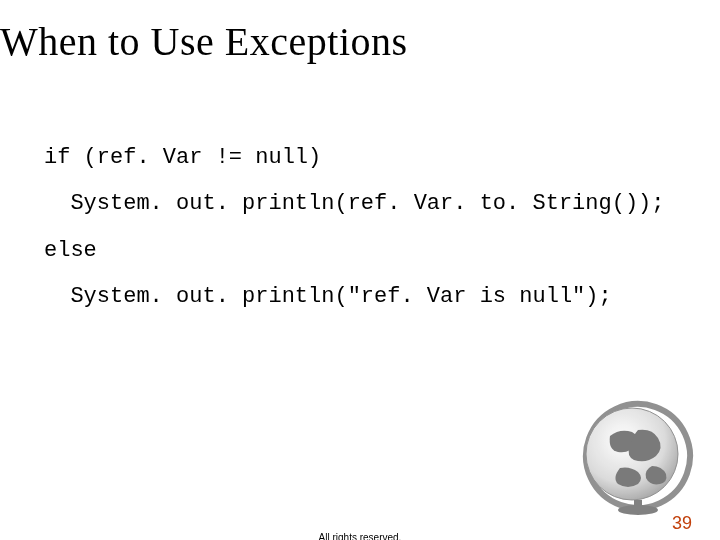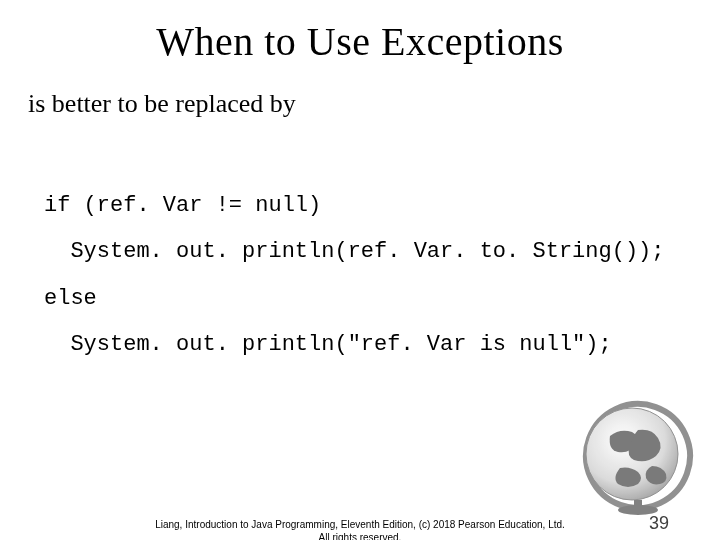--- a/index.html
+++ b/index.html
@@ -13,21 +13,21 @@
     position: relative;
     overflow: hidden;
   }
   .slide {
     width: 720px;
     height: 540px;
     position: relative;
     box-sizing: border-box;
   }
   .title {
-    text-align: center;
+    text-align: left;
     font-size: 40px;
     font-weight: normal;
     margin-top: 18px;
     margin-bottom: 24px;
     letter-spacing: 0.5px;
   }
   .body-text {
     font-size: 26px;
     margin: 0 28px 18px 28px;
   }
@@ -44,43 +44,42 @@
     left: 0;
     width: 100%;
     text-align: center;
     font-family: Arial, Helvetica, sans-serif;
     font-size: 10px;
     line-height: 1.25;
     color: #000;
   }
   .page-number {
     position: absolute;
-    right: 51px;
+    right: 28px;
     bottom: 24px;
     font-family: Arial, Helvetica, sans-serif;
     font-size: 18px;
-    color: #404040;
+    color: #c2410c;
   }
   .globe {
     position: absolute;
     right: 20px;
     bottom: 42px;
     width: 140px;
     height: 120px;
     opacity: 0.92;
   }
 </style>
 </head>
 <body>
 
 <div class="slide">
 
   <h1 class="title">When to Use Exceptions</h1>
 
-  <p class="body-text">is better to be replaced by</p>
 
   <div class="code-block">
 <span>if (ref. Var != null)</span>
 <span>  System. out. println(ref. Var. to. String());</span>
 <span>else</span>
 <span>  System. out. println("ref. Var is null");</span>
   </div>
 
   <div class="globe">
     <svg viewBox="0 0 140 120" width="140" height="120">
@@ -102,17 +101,16 @@
       <path d="M92 70 q10 0 14 8 q2 8 -6 10 q-10 2 -14 -6 q-2 -8 6 -12 z" fill="#6f6f6f"></path>
 
       <ellipse cx="78" cy="114" rx="20" ry="5" fill="#777"></ellipse>
       <rect x="74" y="104" width="8" height="10" fill="#777"></rect>
     </svg>
   </div>
 
   <div class="page-number">39</div>
 
   <div class="footer">
-    <div>Liang, Introduction to Java Programming, Eleventh Edition, (c) 2018 Pearson Education, Ltd.</div>
     <div>All rights reserved.</div>
   </div>
 
 </div>
 
 </body></html>

